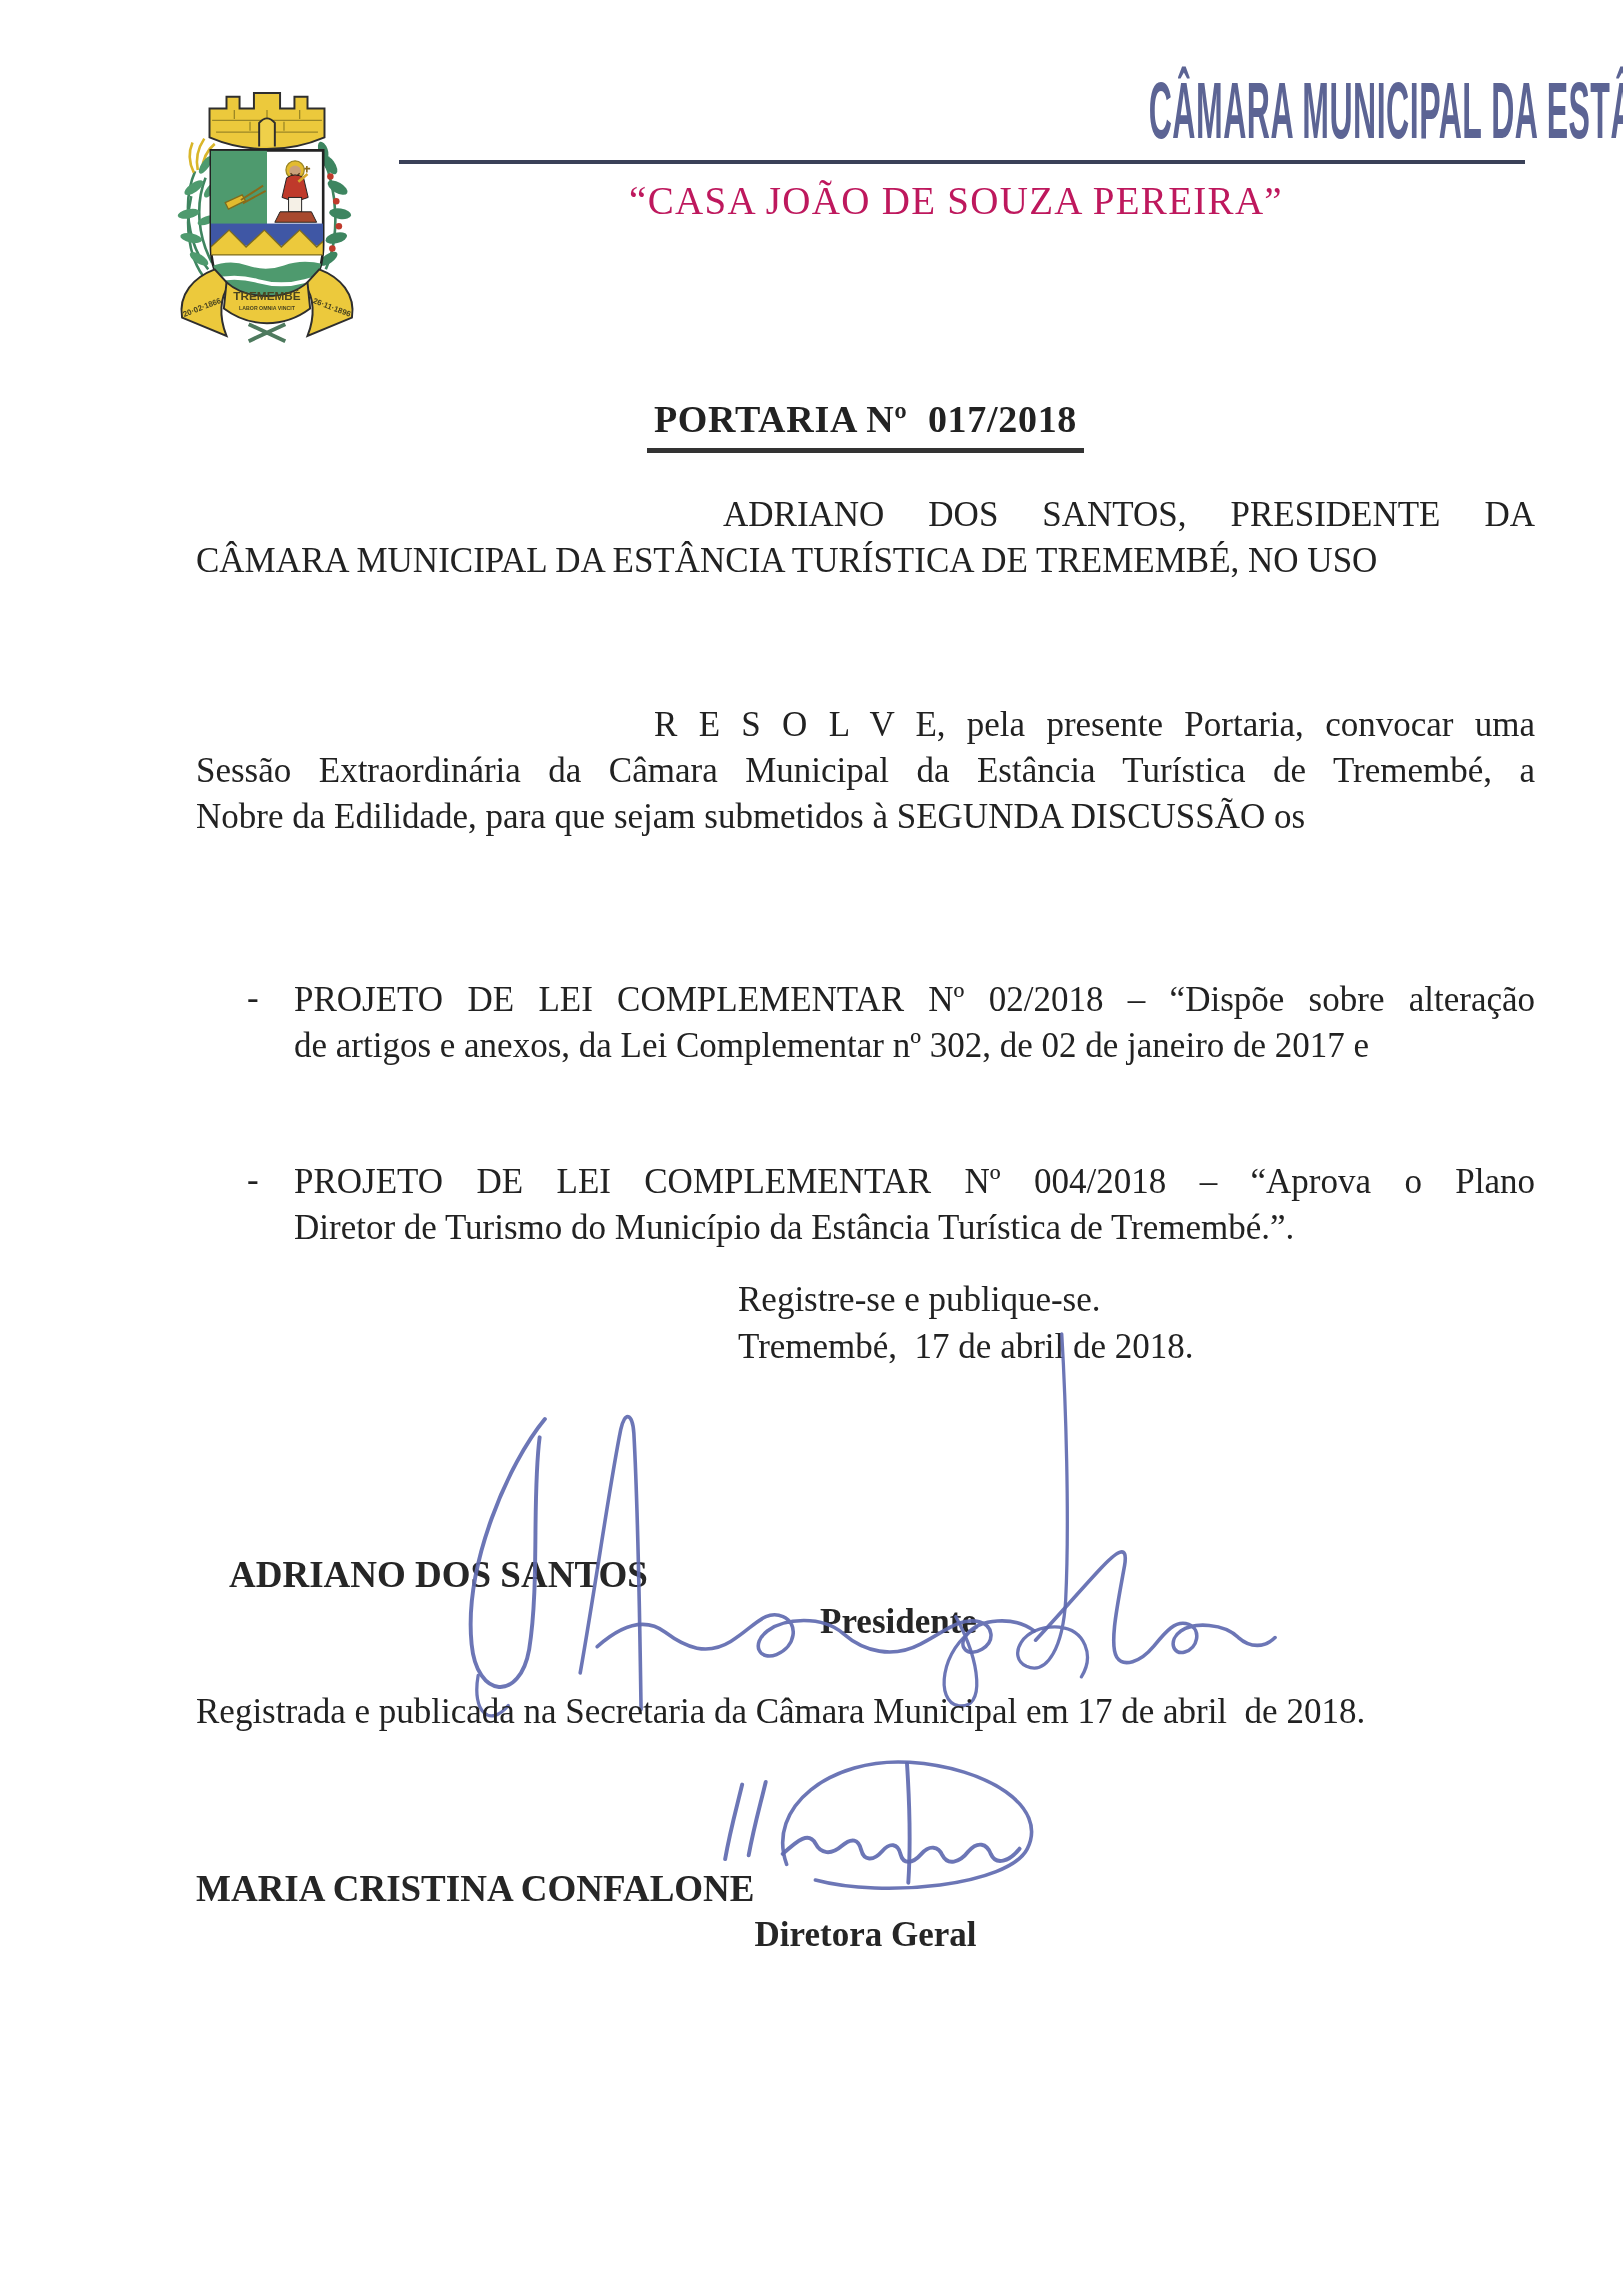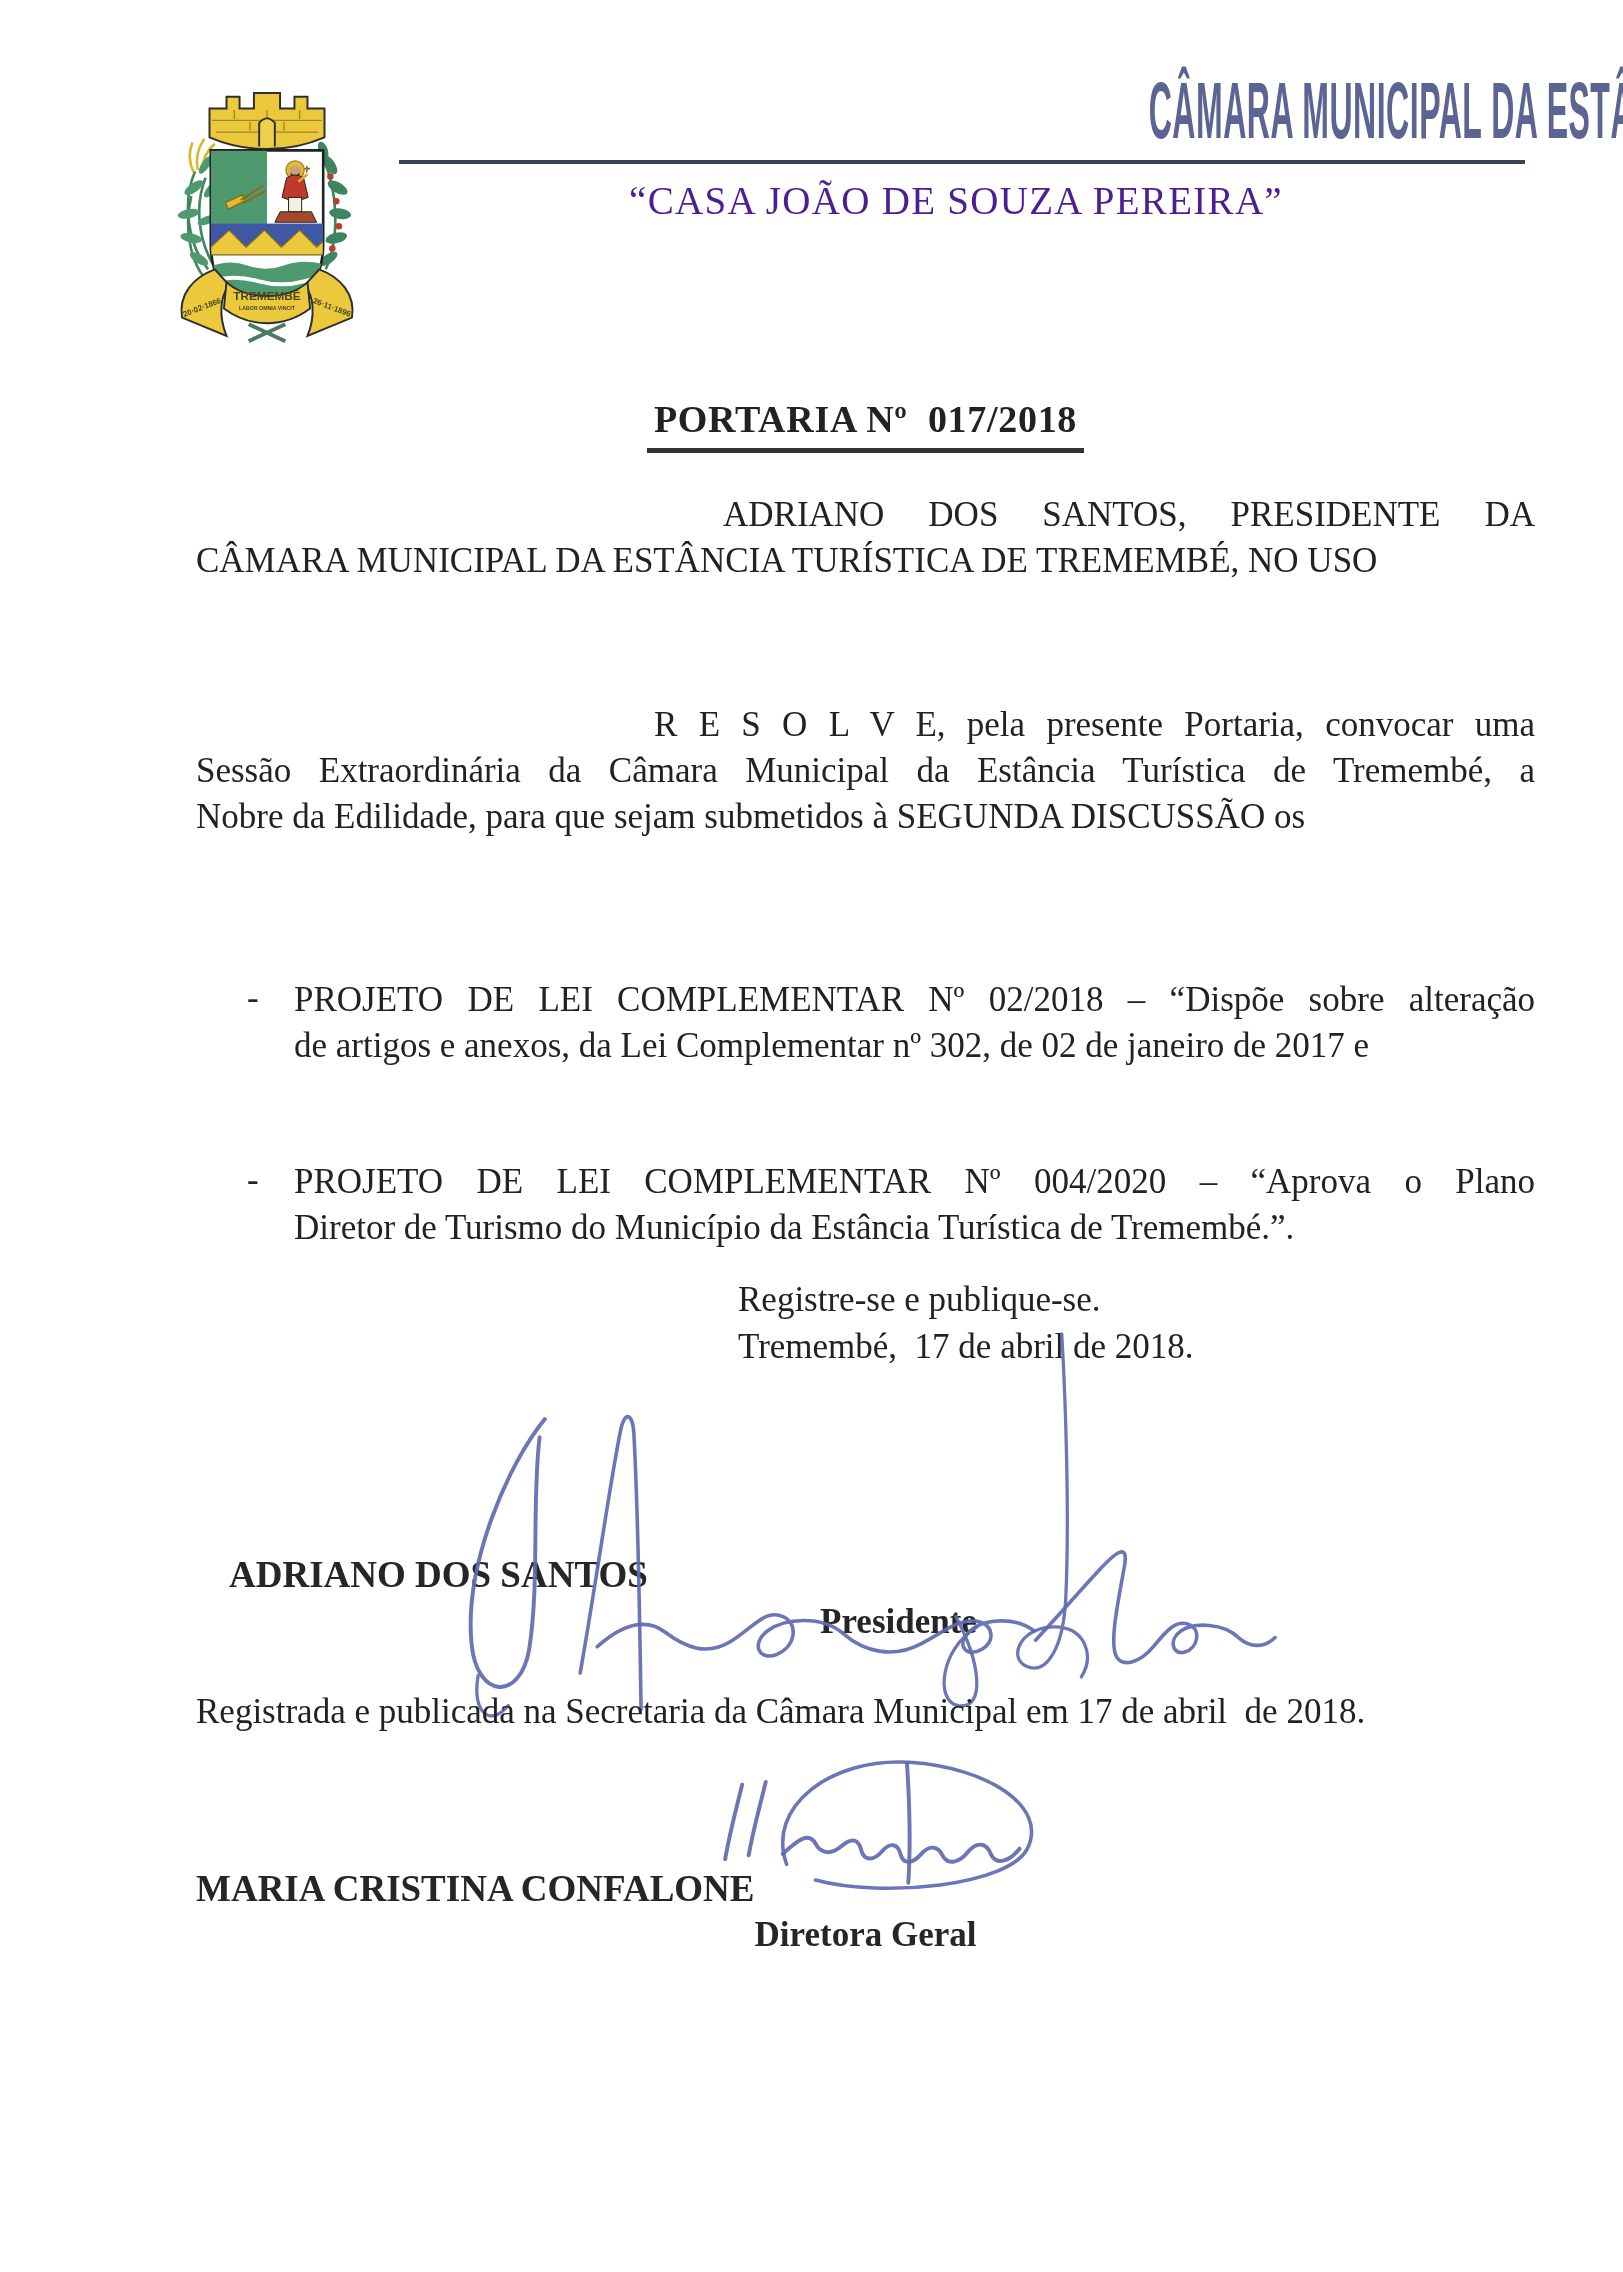--- a/index.html
+++ b/index.html
@@ -16,21 +16,21 @@
     border-bottom:4.6px solid #3a4158; padding-bottom:10.5px; color:#5c6494;
   }
   #org-name .condensed {
     display:inline-block; font-family:"Liberation Sans", sans-serif;
     font-weight:bold; font-size:80px; line-height:.95;
     transform:scaleX(.40); transform-origin:center; white-space:nowrap;
     letter-spacing:1.3px;
   }
   #building-name {
     left:393px; top:178px; width:1126px; text-align:center;
-    font-size:39px; letter-spacing:1.3px; color:#4c1d95; white-space:pre;
+    font-size:39px; letter-spacing:1.3px; color:#be185d; white-space:pre;
   }
 
   
   #portaria-title { left:196px; top:397px; width:1339px; text-align:center; }
   #portaria-title .t {
     display:inline-block; font-weight:bold; font-size:38px; letter-spacing:0.7px;
     border-bottom:5.9px solid #333333; padding:0 6.5px 6.5px 6.5px; white-space:pre;
     color:#222222;
   }
 
@@ -167,21 +167,21 @@
   <span class="marker">-</span>
   <div class="body">
       <div class="line">PROJETO DE LEI COMPLEMENTAR Nº 02/2018 – “Dispõe sobre alteração</div>
       <div class="line">de artigos e anexos, da Lei Complementar nº 302, de 02 de janeiro de 2017 e</div>
     </div>
 </div>
 
 <div class="item just" style="top:1159px;">
   <span class="marker">-</span>
   <div class="body">
-      <div class="line">PROJETO DE LEI COMPLEMENTAR Nº 004/2020 – “Aprova o Plano</div>
+      <div class="line">PROJETO DE LEI COMPLEMENTAR Nº 004/2018 – “Aprova o Plano</div>
       <div class="line">Diretor de Turismo do Município da Estância Turística de Tremembé.”.</div>
     </div>
 </div>
 
 <div class="abs" id="closing">
   <div>Registre-se e publique-se.</div>
   <div>Tremembé,  17 de abril de 2018.</div>
 </div>
 
 <div class="abs sig-name" style="top:1553px;" id="sig1-name">ADRIANO DOS SANTOS</div>

